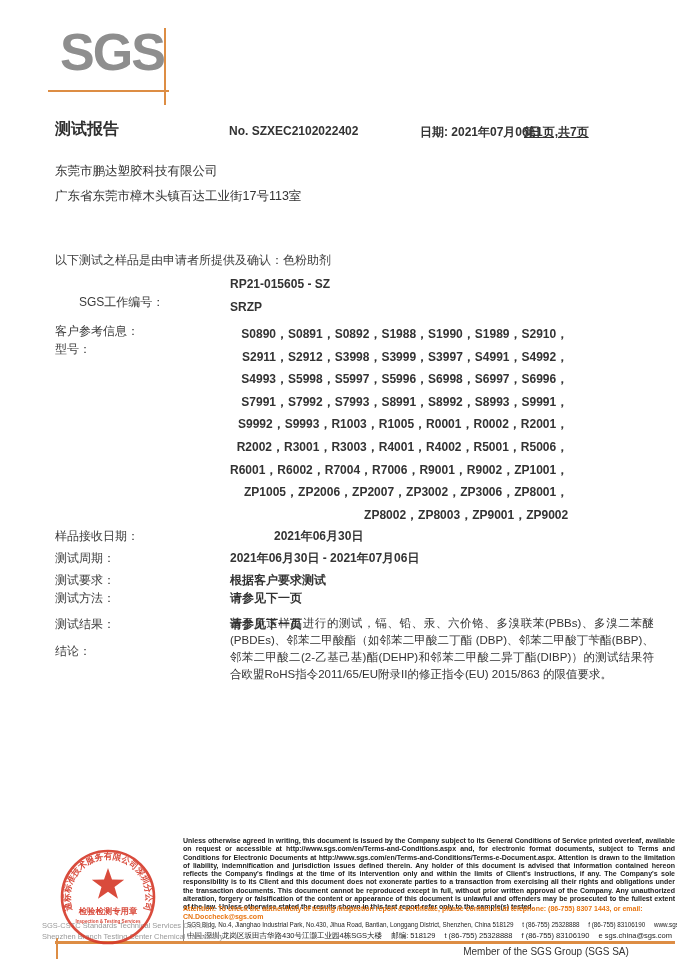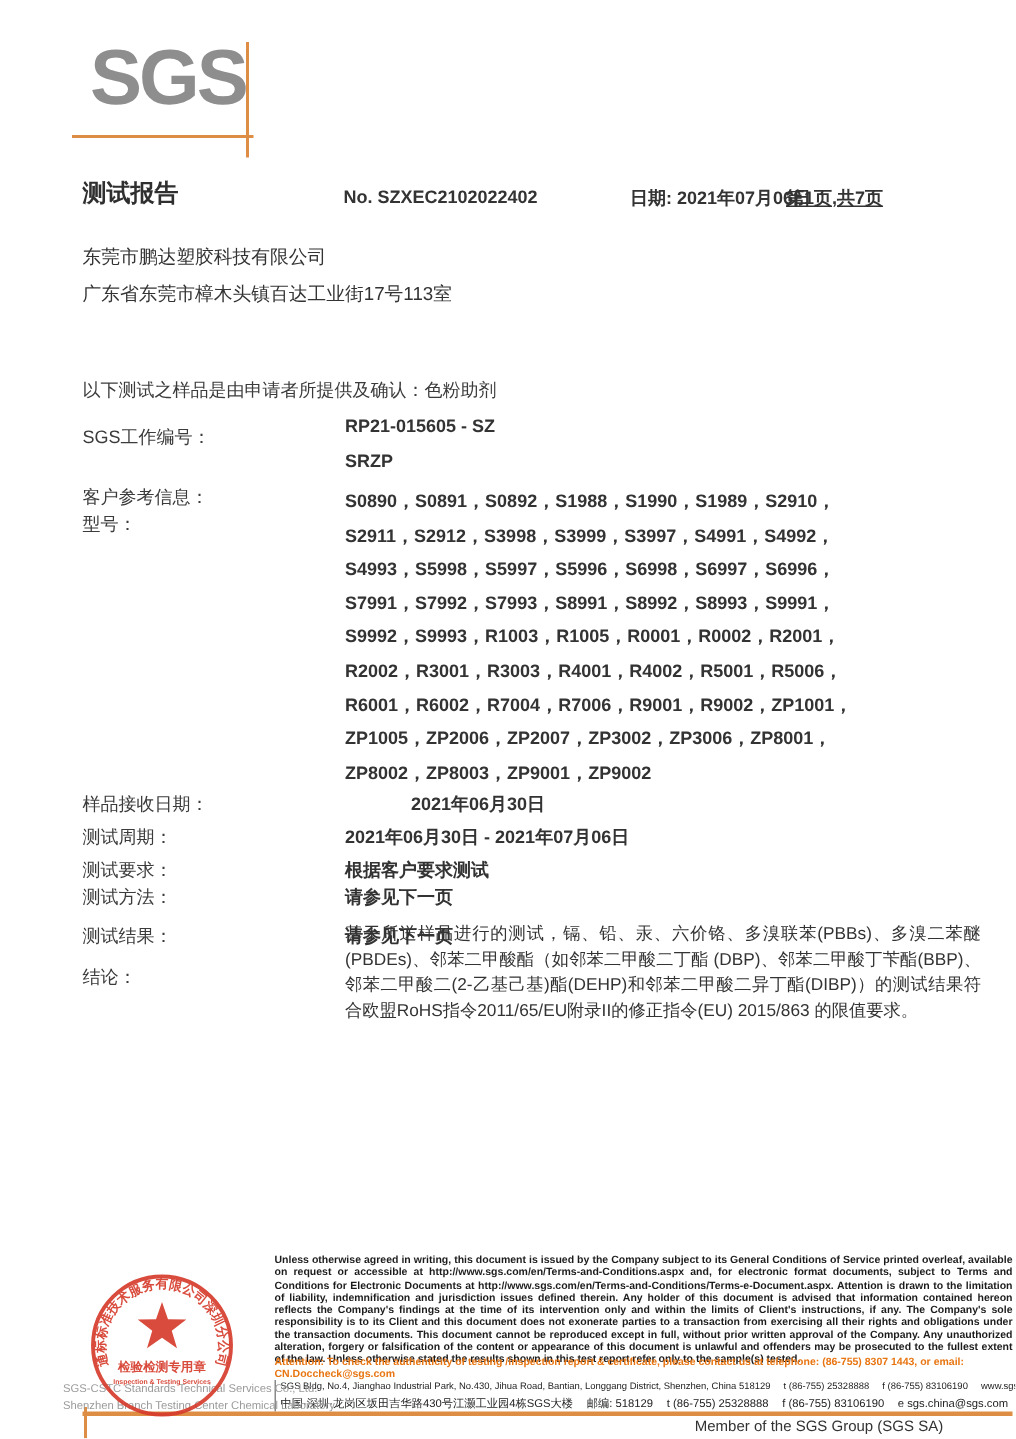--- a/index.html
+++ b/index.html
@@ -15,21 +15,21 @@
   
   .doc-title{position:absolute;left:55px;top:119px;font-size:16px;font-weight:700;color:#2f2f2f;}
   .hdr{position:absolute;top:124px;font-size:12px;font-weight:700;color:#333;}
   
   .client-line{position:absolute;left:55px;font-size:12.5px;font-weight:400;color:#333;}
   
   .intro{position:absolute;left:55px;top:252px;font-size:12px;color:#3b3b3b;text-align:center;}
   .lbl{position:absolute;left:55px;font-size:12px;color:#3b3b3b;}
   .val{position:absolute;left:230px;font-size:12px;font-weight:700;color:#333;}
   .ref-lines{position:absolute;left:230px;top:323px;font-size:12px;font-weight:700;color:#333;}
-  .ref-lines div{height:22.6px;line-height:22.6px;}
+  .ref-lines div{height:22.6px;line-height:22.6px;text-align:right;}
   .conclusion{position:absolute;left:230px;top:615px;width:424px;font-size:11.5px;
     line-height:17px;font-weight:400;color:#333;text-align:justify;}
   
   .disclaimer{position:absolute;left:183px;top:837px;width:492px;font-size:7px;
     line-height:8.3px;color:#1c1c1c;text-align:justify;font-weight:700;}
   .attention{position:absolute;left:183px;top:905px;width:492px;font-size:7px;
     line-height:8.3px;color:#e87511;font-weight:700;}
   .addr-block{position:absolute;left:183px;top:920px;width:492px;border-left:1px solid #8a8a8a;padding-left:3px;}
   .addr-row{white-space:nowrap;color:#222;}
   .addr-row.en{font-size:6.3px;line-height:10px;}
@@ -54,21 +54,21 @@
   <div class="doc-title">测试报告</div>
   <div class="hdr" style="left:229px;">No. SZXEC2102022402</div>
   <div class="hdr" style="left:420px;">日期: 2021年07月06日</div>
   <div class="hdr" style="left:524px;text-decoration:underline;">第1页,共7页</div>
 
   <div class="client-line" style="top:163px;">东莞市鹏达塑胶科技有限公司</div>
   <div class="client-line" style="top:188px;">广东省东莞市樟木头镇百达工业街17号113室</div>
 
   <div class="intro">以下测试之样品是由申请者所提供及确认：色粉助剂</div>
 
-  <div class="lbl" style="top:283px;">SGS工作编号：</div>
+  <div class="lbl" style="top:294px;margin-left:24px;">SGS工作编号：</div>
   <div class="val" style="top:277px;">RP21-015605 - SZ</div>
 
   <div class="lbl" style="top:300px;margin-top:41px;">型号：</div>
   <div class="val" style="top:300px;">SRZP</div>
 
   <div class="lbl" style="top:323px;">客户参考信息：</div>
   <div class="ref-lines">
     <div>S0890，S0891，S0892，S1988，S1990，S1989，S2910，</div>
     <div>S2911，S2912，S3998，S3999，S3997，S4991，S4992，</div>
     <div>S4993，S5998，S5997，S5996，S6998，S6997，S6996，</div>

